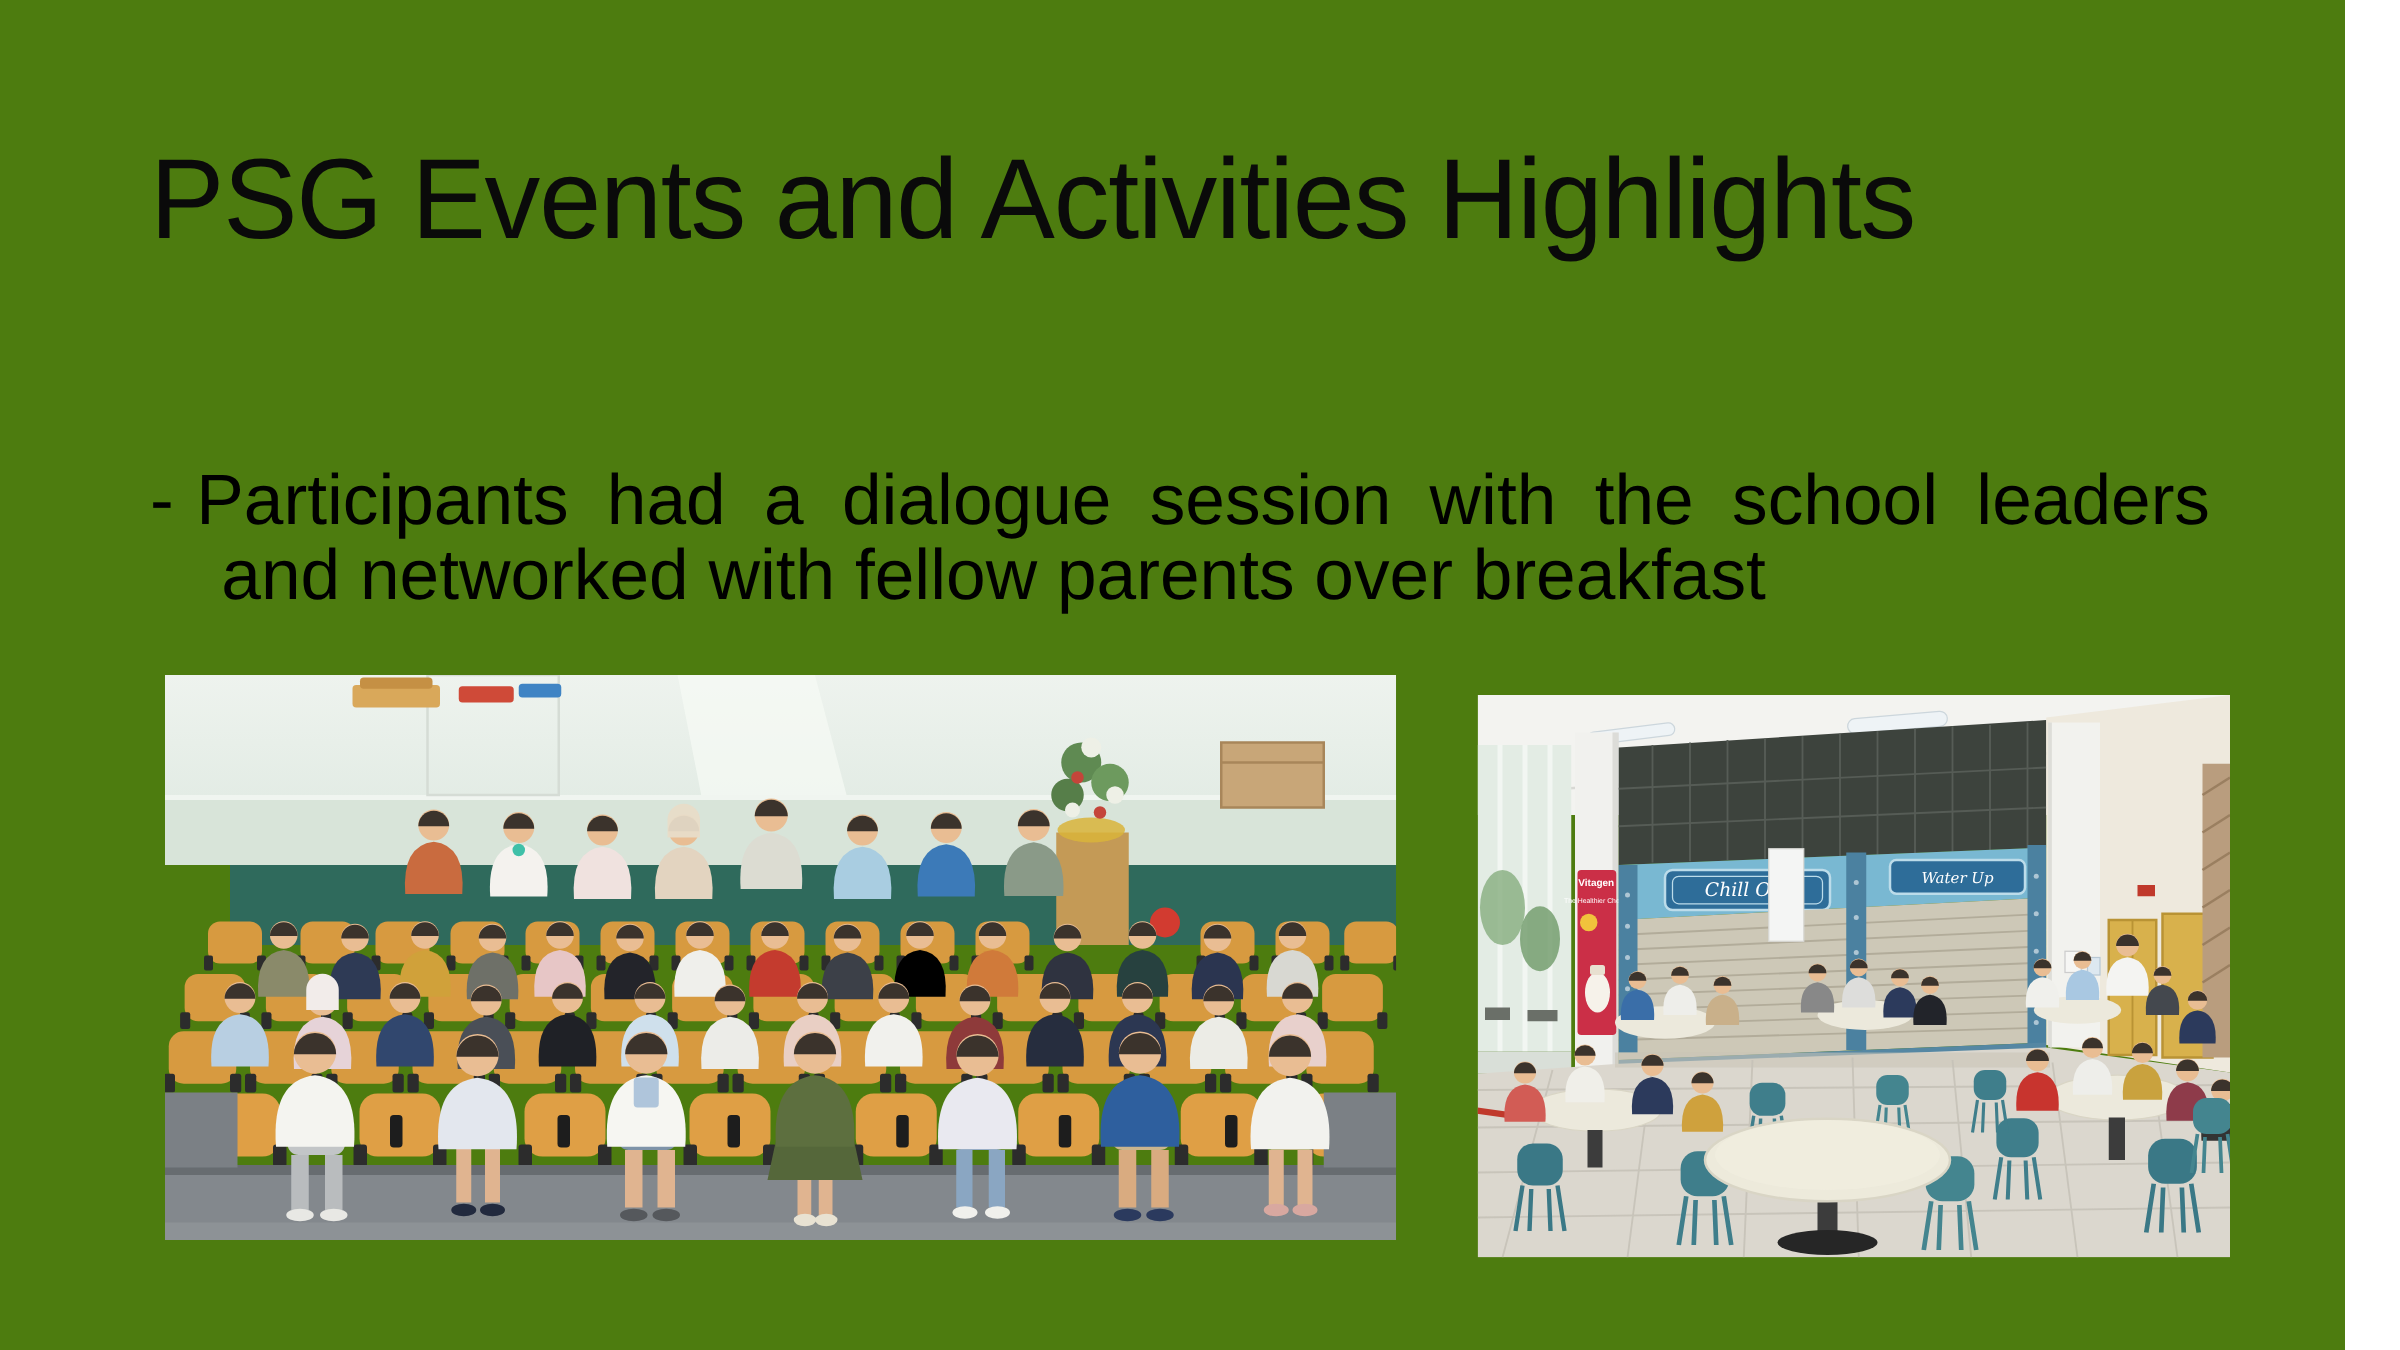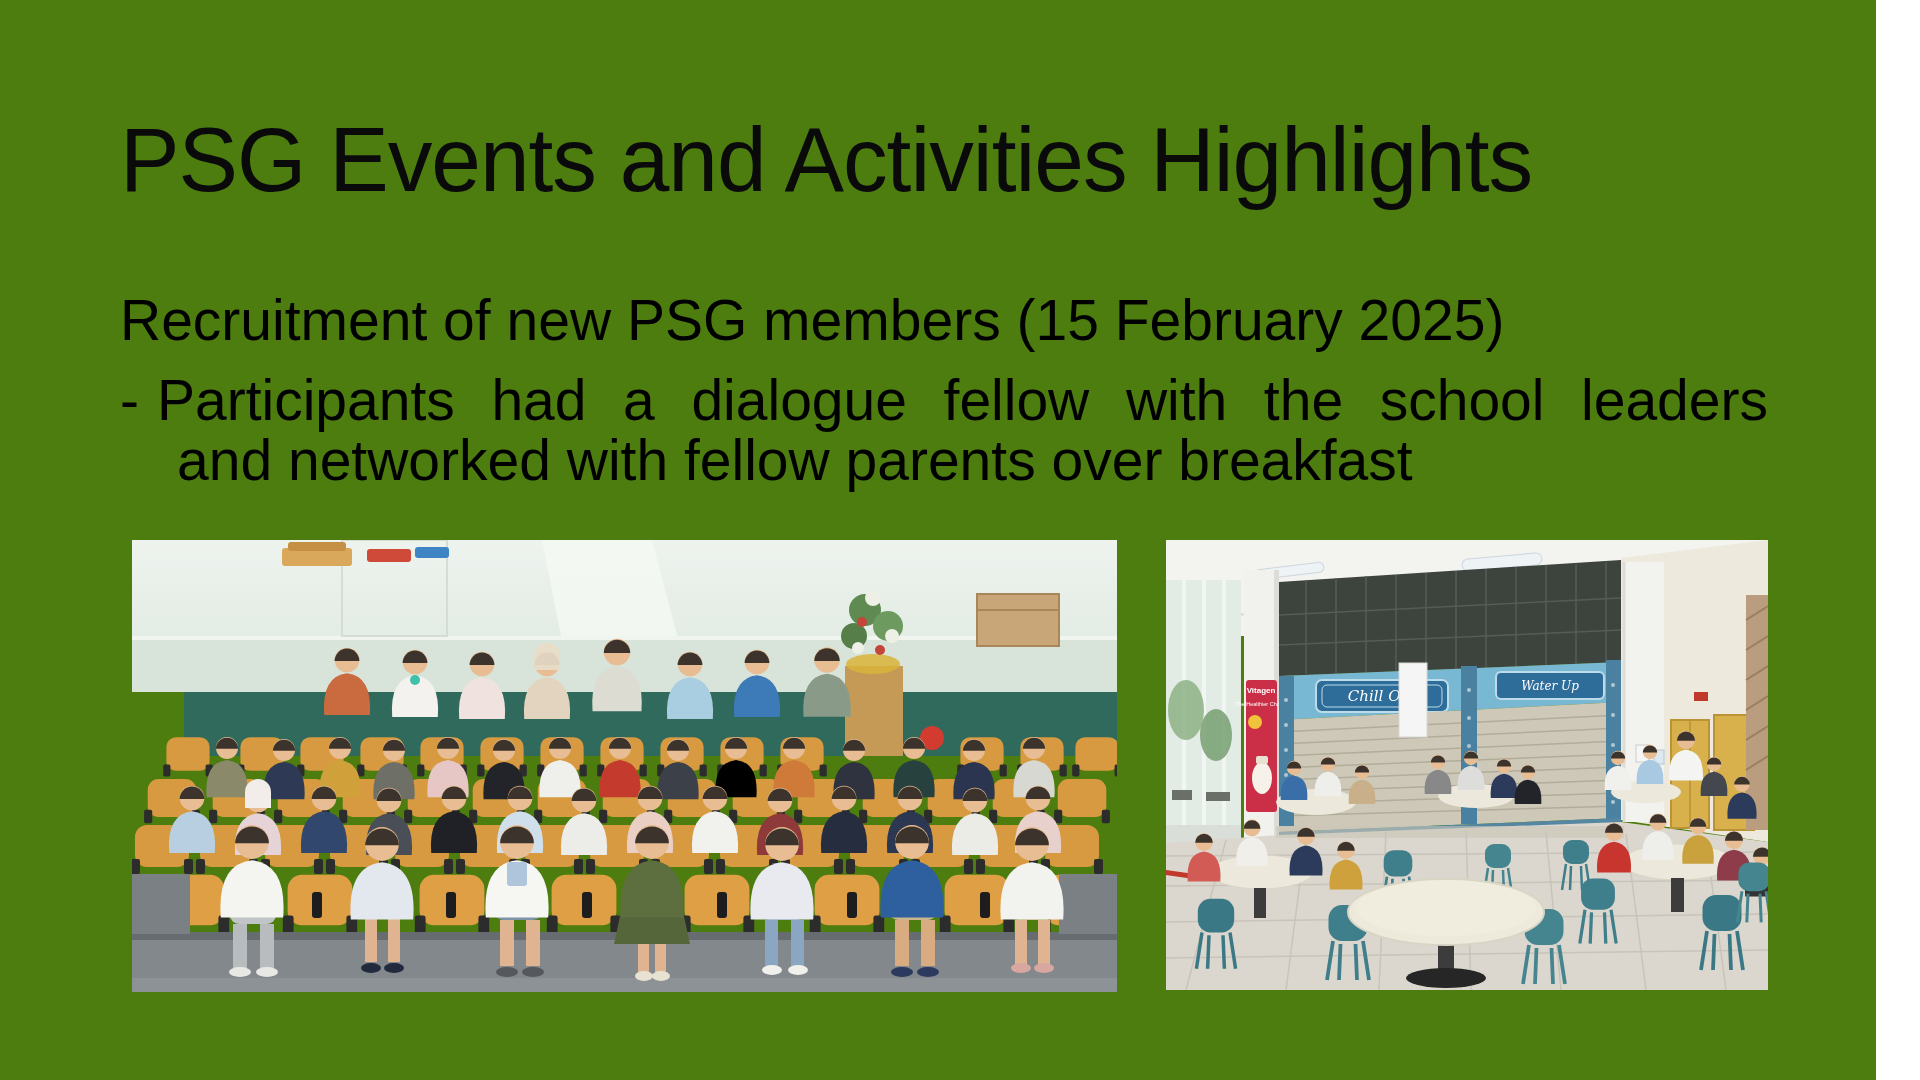--- a/index.html
+++ b/index.html
@@ -19,26 +19,25 @@
   .photo-right{left:1166px;top:540px;width:602px;height:450px;}
   .photo svg{display:block;width:100%;height:100%;}
 </style>
 </head>
 <body>
 
 <div class="slide">
 
   <div class="title">PSG Events and Activities Highlights</div>
 
-  <div class="subtitle">Recruitment of new PSG members (15 February 2025)</div>
 
   <div class="bullet">
     <div class="marker">-</div>
     <div class="lines">
-      <div class="l1">Participants had a dialogue fellow with the school leaders</div>
+      <div class="l1">Participants had a dialogue session with the school leaders</div>
       <div class="l2">and networked with fellow parents over breakfast</div>
     </div>
   </div>
 
   <figure class="photo photo-left" style="margin:0" role="img" aria-label="Group photo of parents and school leaders in a lecture theatre with orange wooden seats, three rows seated and one row standing">
   <svg viewBox="0 0 985 452" preserveAspectRatio="none">
     <defs>
       <linearGradient id="wallg" x1="0" y1="0" x2="0" y2="1">
         <stop offset="0" stop-color="#eef3ee"></stop>
             <stop offset="1" stop-color="#dde8e0"></stop>
@@ -261,21 +260,21 @@
       <rect x="180" y="352" width="10" height="26" rx="3" fill="#1d1d1d"></rect>
       <rect x="314" y="352" width="10" height="26" rx="3" fill="#1d1d1d"></rect>
       <rect x="450" y="352" width="10" height="26" rx="3" fill="#1d1d1d"></rect>
       <rect x="585" y="352" width="10" height="26" rx="3" fill="#1d1d1d"></rect>
       <rect x="715" y="352" width="10" height="26" rx="3" fill="#1d1d1d"></rect>
       <rect x="848" y="352" width="10" height="26" rx="3" fill="#1d1d1d"></rect>
     </g>
   </svg>
   </figure>
 
-  <figure class="photo photo-right" style="margin:0" role="img" aria-label="Parents networking over breakfast at round tables with teal chairs in the school canteen in front of closed stall shutters">
+  <figure class="photo photo-right" style="margin:16px" role="img" aria-label="Parents networking over breakfast at round tables with teal chairs in the school canteen in front of closed stall shutters">
   <svg viewBox="0 0 602 450" preserveAspectRatio="none">
     <defs>
       <g id="cchr">
         <rect x="-13" y="-18" width="26" height="24" rx="9" fill="currentColor"></rect>
         <path d="M-10,6 l-4,26 M10,6 l4,26 M-5,8 l-1,24 M5,8 l1,24" stroke="currentColor" stroke-width="2.5" fill="none"></path>
       </g>
     </defs>
 
     <rect x="0" y="0" width="602" height="96" fill="#f3f3f0"></rect>
     <line x1="55" y1="76" x2="602" y2="36" stroke="#d8d8d4" stroke-width="2"></line>

